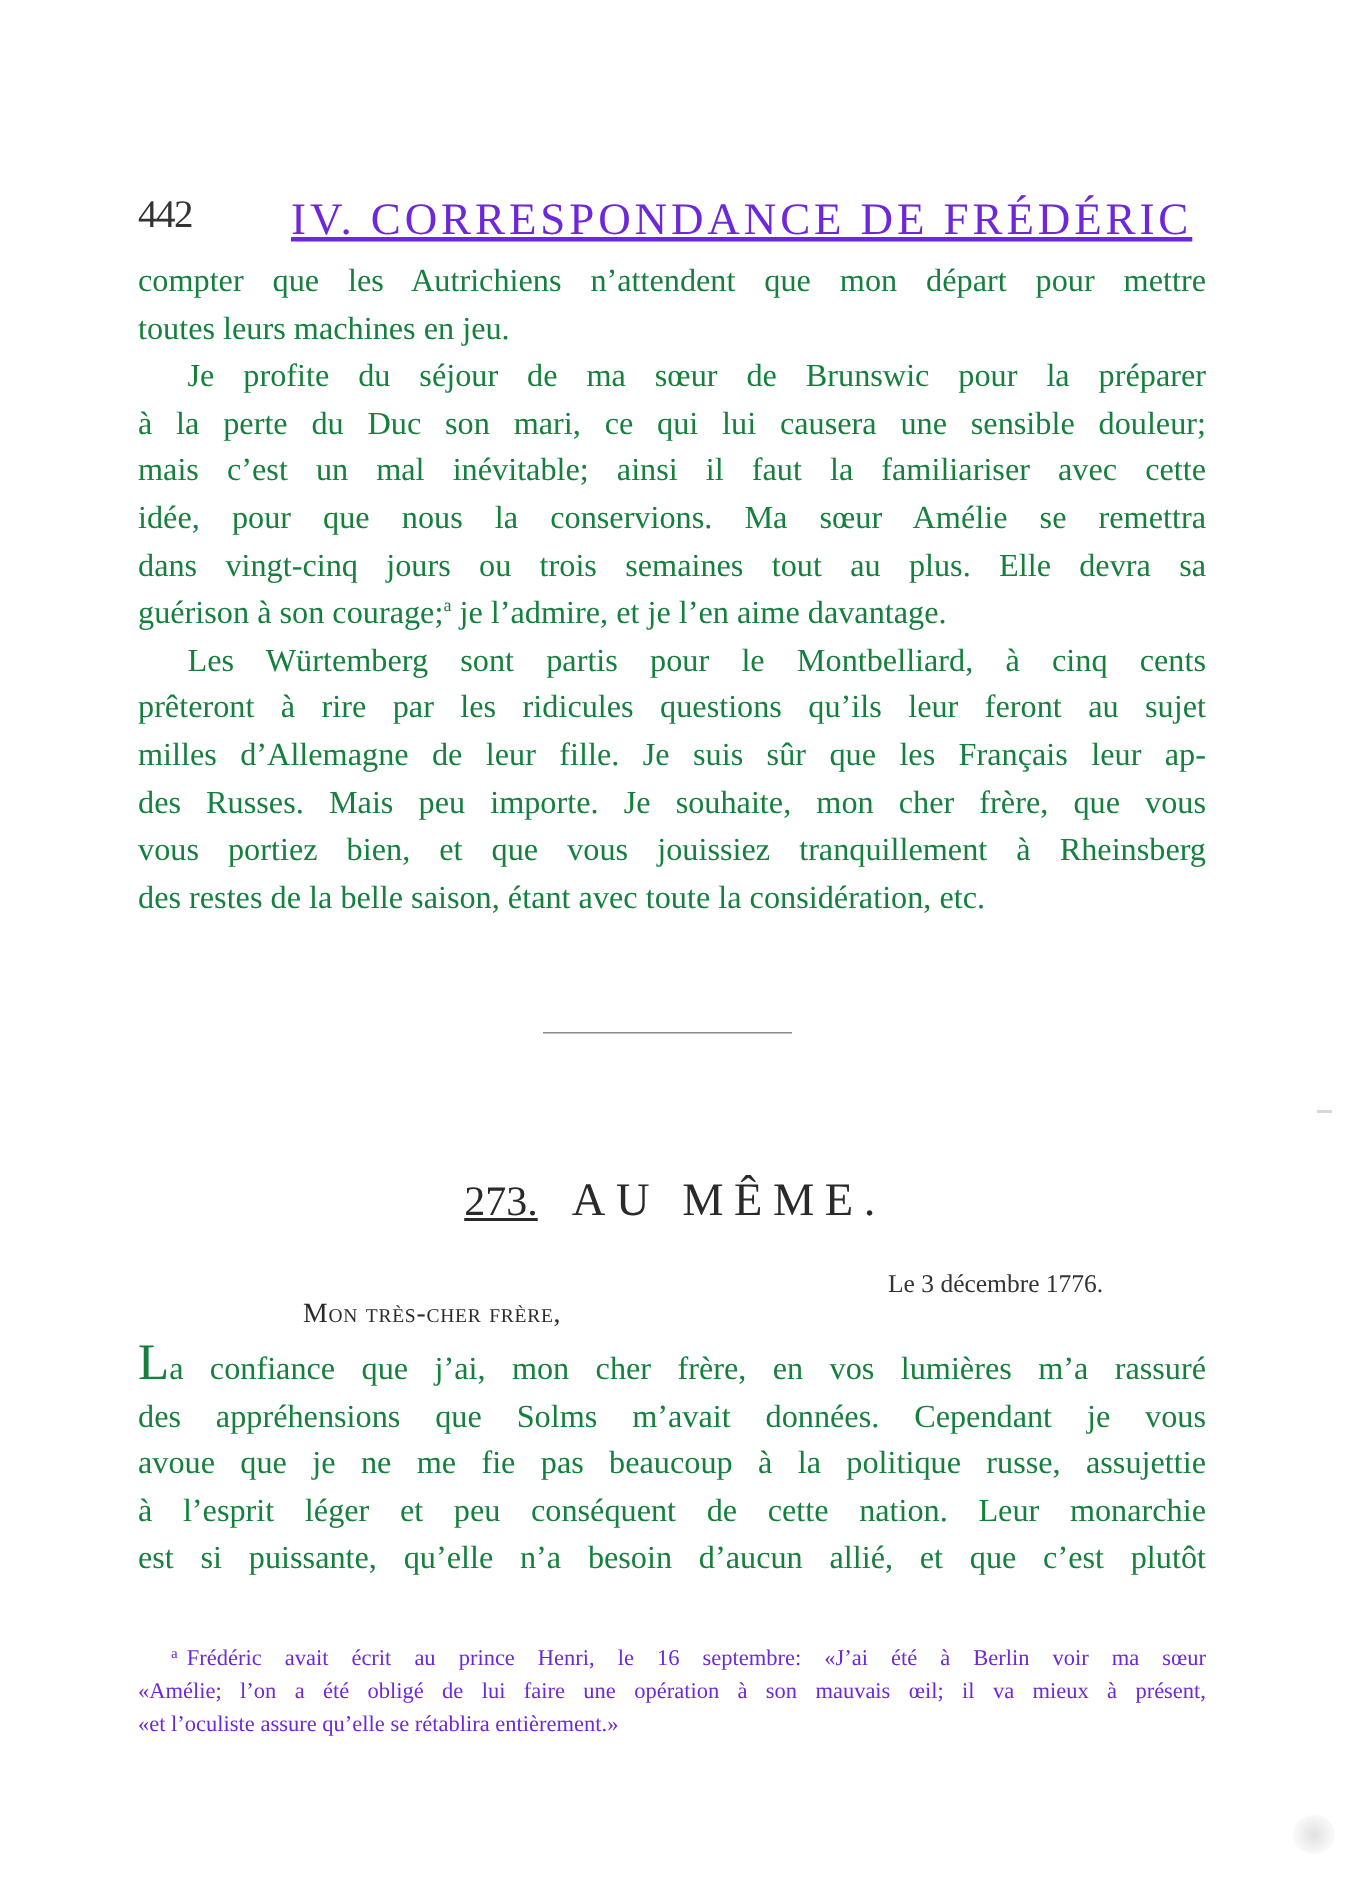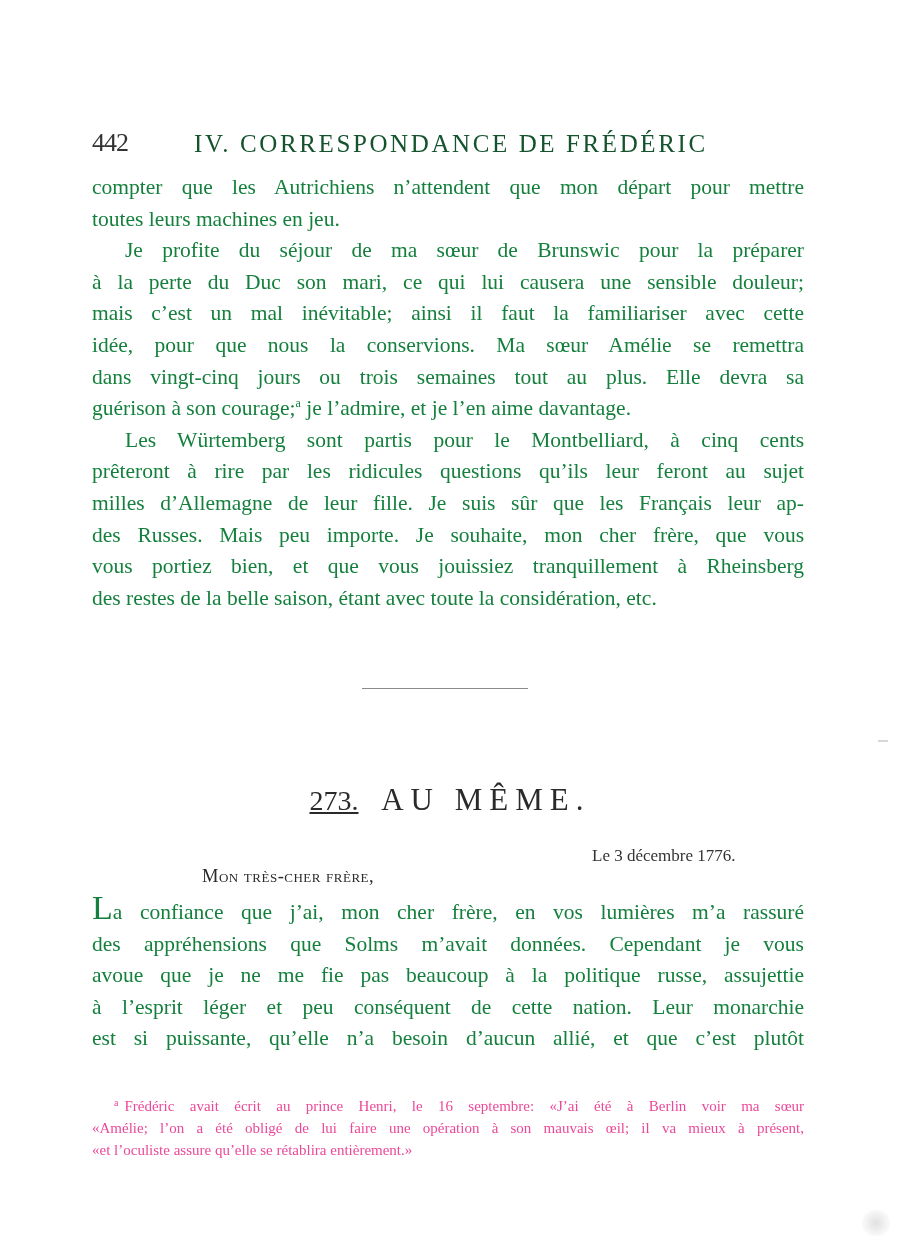--- a/index.html
+++ b/index.html
@@ -33,23 +33,24 @@
       left: 0;
       top: 0;
       font-size: 26px;
       letter-spacing: -1px;
       color: #333;
     }
     .running-title {
       position: absolute;
       left: 102px;
       top: 2px;
-      font-size: 25px;
+      font-size: 30px;
       letter-spacing: 2.6px;
-      color: #14532d;
+      color: #6d28d9;
+      text-decoration: underline;
     }
     .text-block {
       position: absolute;
       left: 92px;
       width: 712px;
       font-size: 21.5px;
       line-height: 31.6px;
       text-align: justify;
       color: #15803d;
     }
@@ -121,21 +122,21 @@
       font-size: 34px;
       line-height: 20px;
     }
     .footnotes {
       position: absolute;
       top: 1092px;
       left: 92px;
       width: 712px;
       font-size: 15px;
       line-height: 22px;
-      color: #ec4899;
+      color: #6d28d9;
     }
     .footnotes .line { white-space: nowrap; }
     .footnotes .first { padding-left: 22px; }
     .fn-mark {
       font-size: 10px;
       vertical-align: 5px;
       margin-right: 6px;
     }
     .smudge {
       position: absolute;

